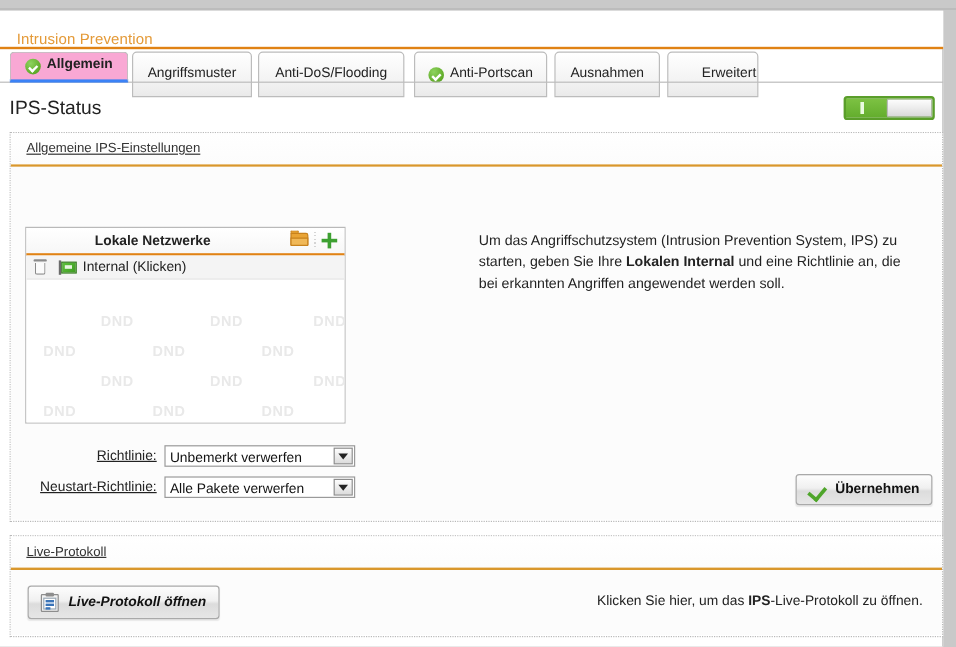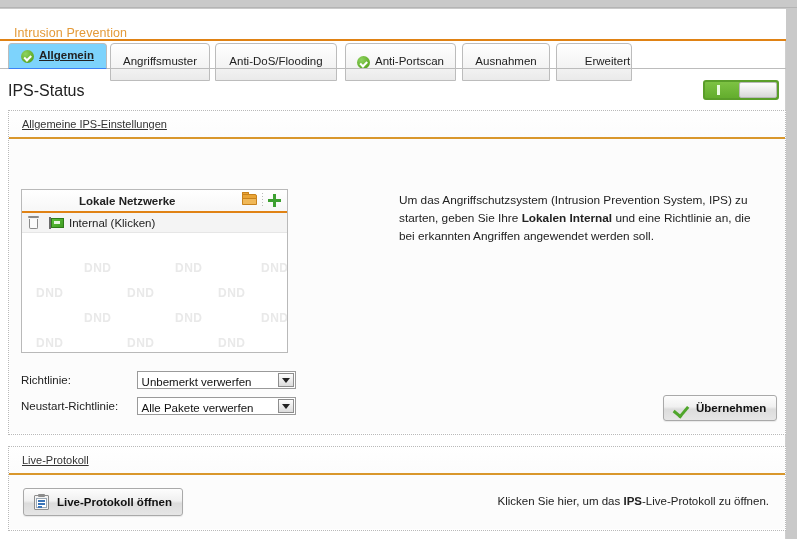--- a/index.html
+++ b/index.html
@@ -63,26 +63,25 @@
     font-size: 11.5px;
     color: #222;
     display: flex;
     align-items: center;
     justify-content: center;
     padding: 0 9px;
     white-space: nowrap;
     cursor: pointer;
   }
   .tab.active {
-    background: #7dd3fc;
-    border-bottom: 1px solid #3b82f6;
+    background: #f9a8d4;
+    border-bottom: 3px solid #3b82f6;
     font-weight: bold;
     height: 26px;
     z-index: 5;
-    text-decoration: underline;
   }
   .tab .tab-label { line-height: 1; }
   .tick {
     display: inline-block;
     width: 13px; height: 13px;
     border-radius: 50%;
     background: radial-gradient(circle at 35% 30%, #8ed35f 0%, #5faa27 70%, #4a8c1d 100%);
     margin-right: 5px;
     position: relative;
     flex: 0 0 auto;
@@ -330,23 +329,25 @@
   
   .field-row {
     position: absolute;
     display: flex;
     align-items: center;
   }
   #row-policy  { left: 12px; top: 232px; width: 275px; }
   #row-restart { left: 12px; top: 258px; width: 275px; }
   .field-label {
     width: 110px;
+    text-align: right;
     font-size: 11.5px;
     color: #222;
     margin-right: 6px;
+    text-decoration: underline;
   }
   .select {
     position: relative;
     width: 160px; height: 18px;
     border: 1px solid #9a9a9a;
     background: #ffffff;
     font-size: 11.5px;
     color: #111;
     display: flex;
     align-items: flex-end;
@@ -397,21 +398,21 @@
     content: "";
     position: absolute;
     left: 2px; top: 2px;
     width: 7px; height: 11px;
     border-right: 3px solid #4ea52a;
     border-bottom: 3px solid #4ea52a;
     transform: rotate(40deg);
   }
 
   
-  #btn-open-log { left: 14px; top: 13px; height: 28px; }
+  #btn-open-log { left: 14px; top: 13px; height: 28px; font-style: italic; }
   .clip-icon {
     position: relative;
     width: 15px; height: 16px;
     margin-right: 8px;
     flex: 0 0 auto;
   }
   .clip-icon .board {
     position: absolute; left: 0; top: 1px;
     width: 15px; height: 15px;
     background: #f2f2f2;

